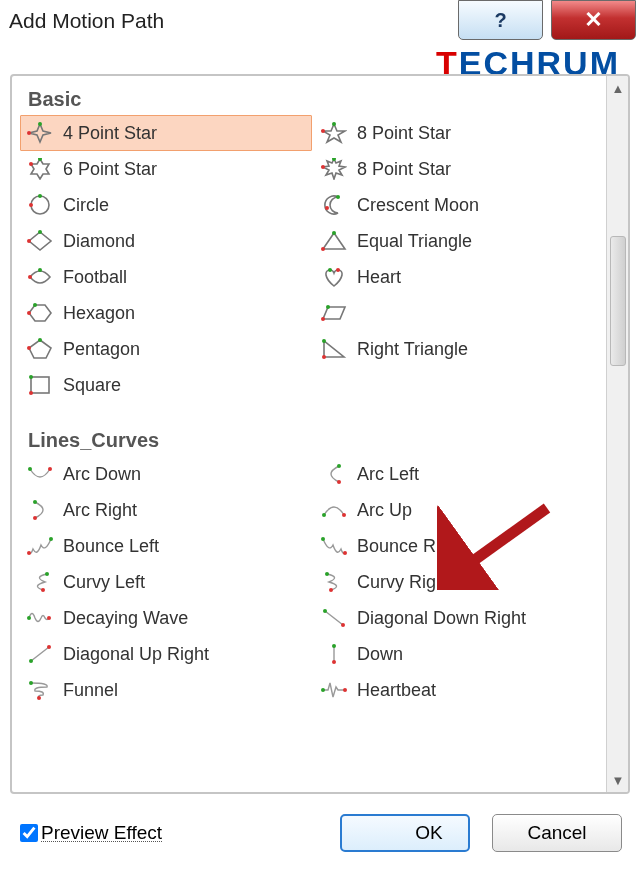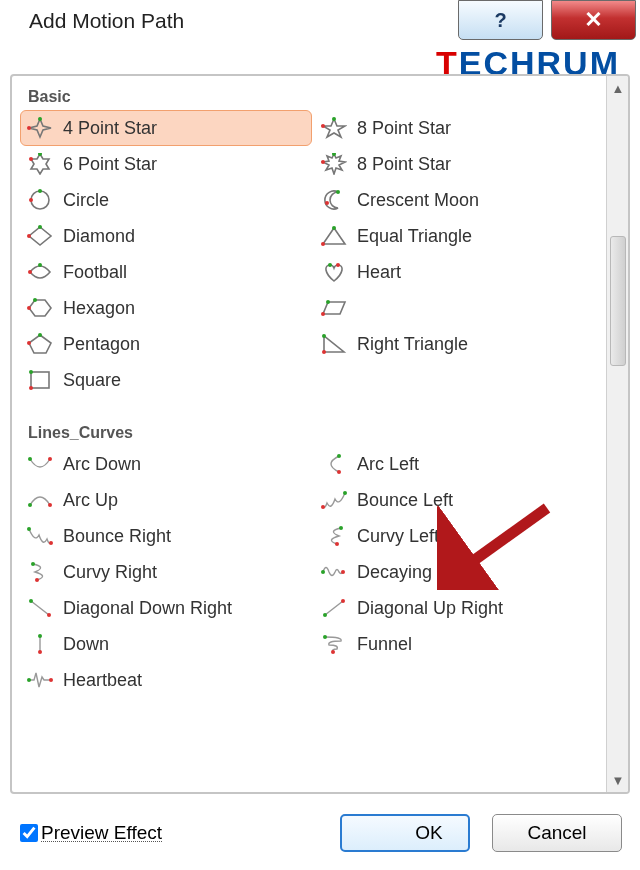--- a/index.html
+++ b/index.html
@@ -58,21 +58,20 @@
     font-size:22px; font-weight:900;
     color:#d80000; letter-spacing:2px;
   }
 
   
   .title-text {
     position:absolute;
     left:9px; top:9px;
     font-size:21px;
     color:#222;
-    margin-left:20px;
   }
   .dialog-body {
     position:absolute;
     left:10px; top:74px;
     width:620px; height:720px;
     border:2px solid #c5c5c5;
     border-radius:4px;
     background:#fff;
     overflow:hidden;
   }
@@ -99,36 +98,36 @@
   .vscroll .arrow.dn { bottom:0; }
   .vscroll .thumb {
     position:absolute; left:3px; width:16px;
     top:160px; height:130px;
     background:linear-gradient(90deg,#eaeaea,#cfcfcf);
     border:1px solid #b8b8b8;
     border-radius:3px;
   }
 
   .group-header {
-    font-size:16px; font-weight:bold;
+    font-size:20px; font-weight:bold;
     color:#555;
     padding:8px 4px 4px 8px;
   }
   .grid {
     display:grid;
     grid-template-columns: 1fr 1fr;
     column-gap:2px;
   }
   .item {
     display:flex;
     align-items:center;
     gap:10px;
     padding:6px 8px 6px 6px;
     border:1px solid transparent;
-    border-radius:6px;
+    border-radius:1px;
     cursor:default;
   }
   .item .ico { width:26px; height:22px; flex:0 0 26px; }
   .item .label { color:#333; }
   .item.selected {
     background:#fcd6c1;
     border:1px solid #f2a06e;
   }
 
   
@@ -364,20 +363,28 @@
             </svg></span>
         <span class="label">Arc Down</span>
       </div>
       <div class="item">
         <span class="ico"><svg class="ic" viewBox="0 0 26 22">
               <path class="thin" d="M18 3 Q2 11 18 19"></path>
               <circle class="g" cx="18" cy="3" r="2"></circle>
               <circle class="r" cx="18" cy="19" r="2"></circle>
             </svg></span>
         <span class="label">Arc Left</span>
+      </div>
+      <div class="item">
+        <span class="ico"><svg class="ic" viewBox="0 0 26 22">
+              <path class="thin" d="M8 3 Q24 11 8 19"></path>
+              <circle class="g" cx="8" cy="3" r="2"></circle>
+              <circle class="r" cx="8" cy="19" r="2"></circle>
+            </svg></span>
+        <span class="label">Arc Right</span>
       </div>
       <div class="item">
         <span class="ico"><svg class="ic" viewBox="0 0 26 22">
               <path class="thin" d="M3 16 Q13 0 23 16"></path>
               <circle class="g" cx="3" cy="16" r="2"></circle>
               <circle class="r" cx="23" cy="16" r="2"></circle>
             </svg></span>
         <span class="label">Arc Up</span>
       </div>
       <div class="item">

